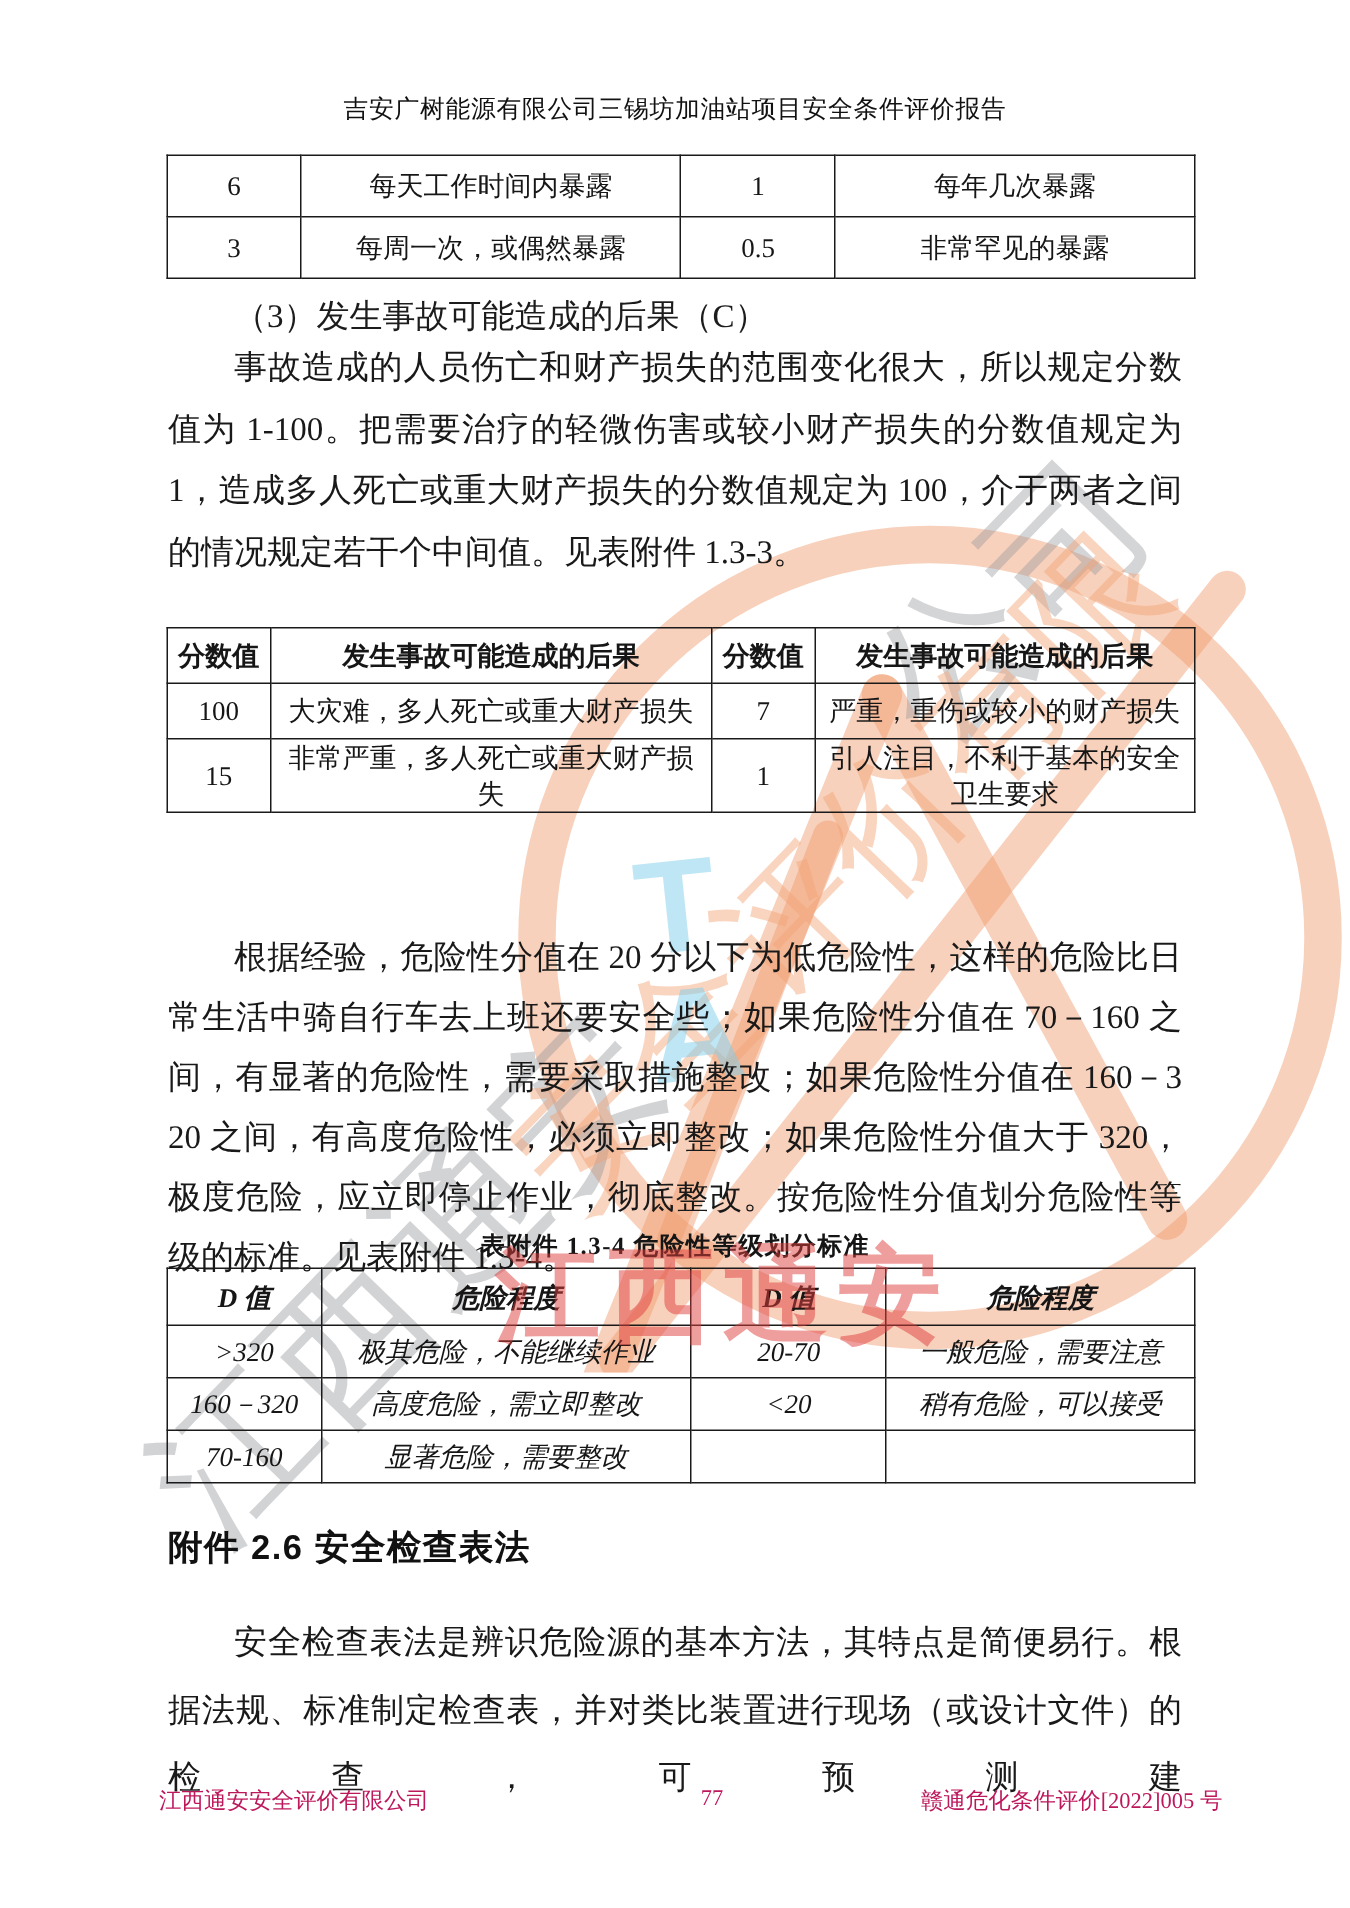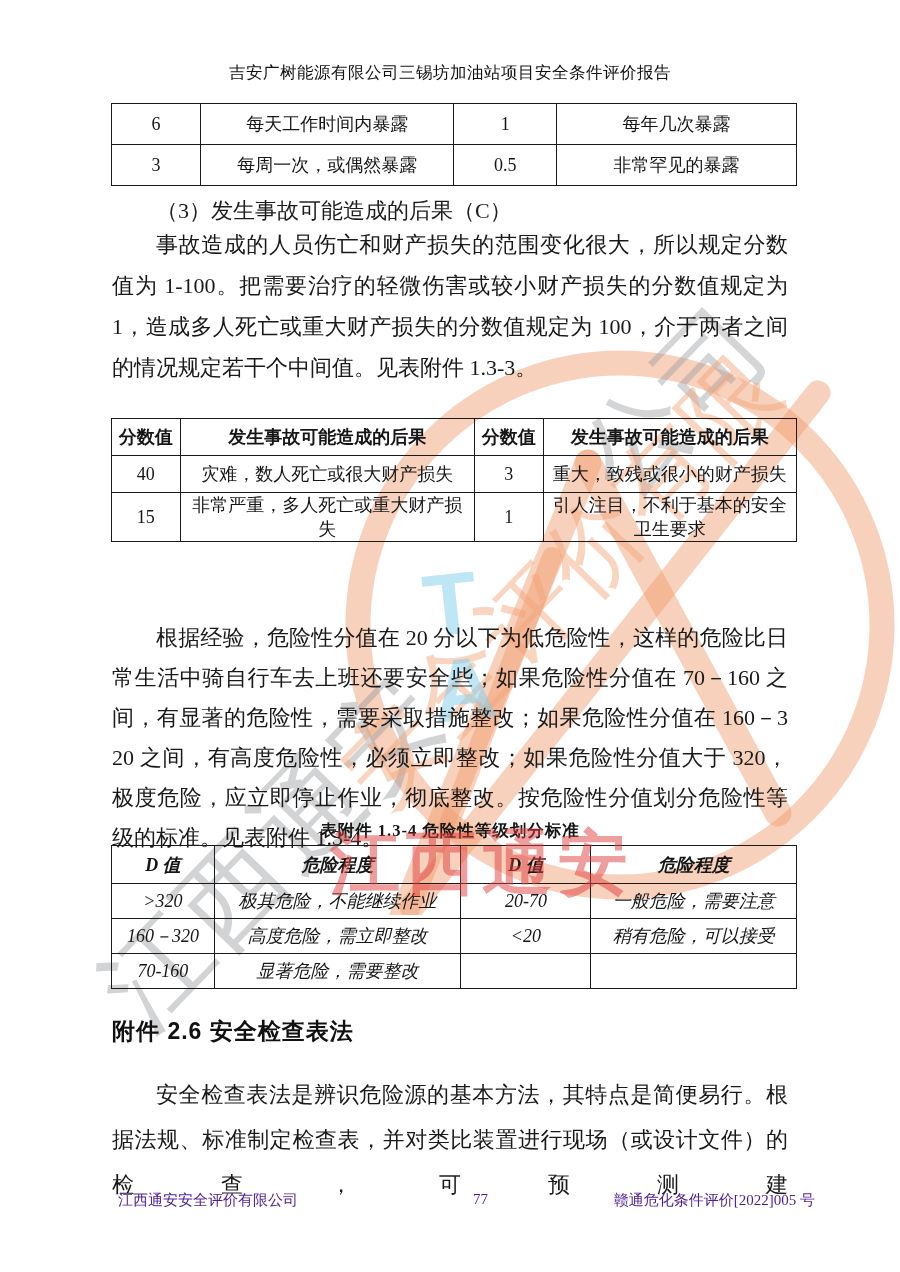--- a/index.html
+++ b/index.html
@@ -77,22 +77,22 @@
     font-size:16.5px;font-weight:600;letter-spacing:1px;color:#151515;
   }
   #caption-133{top:391px;}
   #caption-134{top:820px;}
   .att-heading{
     position:absolute;left:112px;top:1016px;
     font-family:"Liberation Sans","DejaVu Sans",sans-serif;
     font-size:23px;font-weight:bold;color:#111;letter-spacing:1px;
   }
   .doc-footer{
-    position:absolute;left:118px;right:85px;top:1191px;height:20px;
-    font-size:15px;color:#4c1d95;
+    position:absolute;left:106px;right:85px;top:1191px;height:20px;
+    font-size:15px;color:#be185d;
   }
   .doc-footer .f-left{position:absolute;left:0;top:0;}
   .doc-footer .f-page{position:absolute;left:52%;top:0;transform:translateX(-50%);}
   .doc-footer .f-right{position:absolute;right:0;top:0;}
 </style>
 </head>
 <body>
 
 <div class="page">
 
@@ -152,24 +152,24 @@
           <col style="width:37%">
         </colgroup>
       <tbody>
           <tr>
         <td class="hd">分数值</td>
         <td class="hd">发生事故可能造成的后果</td>
         <td class="hd">分数值</td>
         <td class="hd">发生事故可能造成的后果</td>
       </tr>
       <tr>
-        <td>40</td>
-        <td>灾难，数人死亡或很大财产损失</td>
-        <td>3</td>
-        <td>重大，致残或很小的财产损失</td>
+        <td>100</td>
+        <td>大灾难，多人死亡或重大财产损失</td>
+        <td>7</td>
+        <td>严重，重伤或较小的财产损失</td>
       </tr>
       <tr>
         <td>15</td>
         <td>非常严重，多人死亡或重大财产损失</td>
         <td>1</td>
         <td>引人注目，不利于基本的安全卫生要求</td>
       </tr>
     </tbody>
       </table>
 

